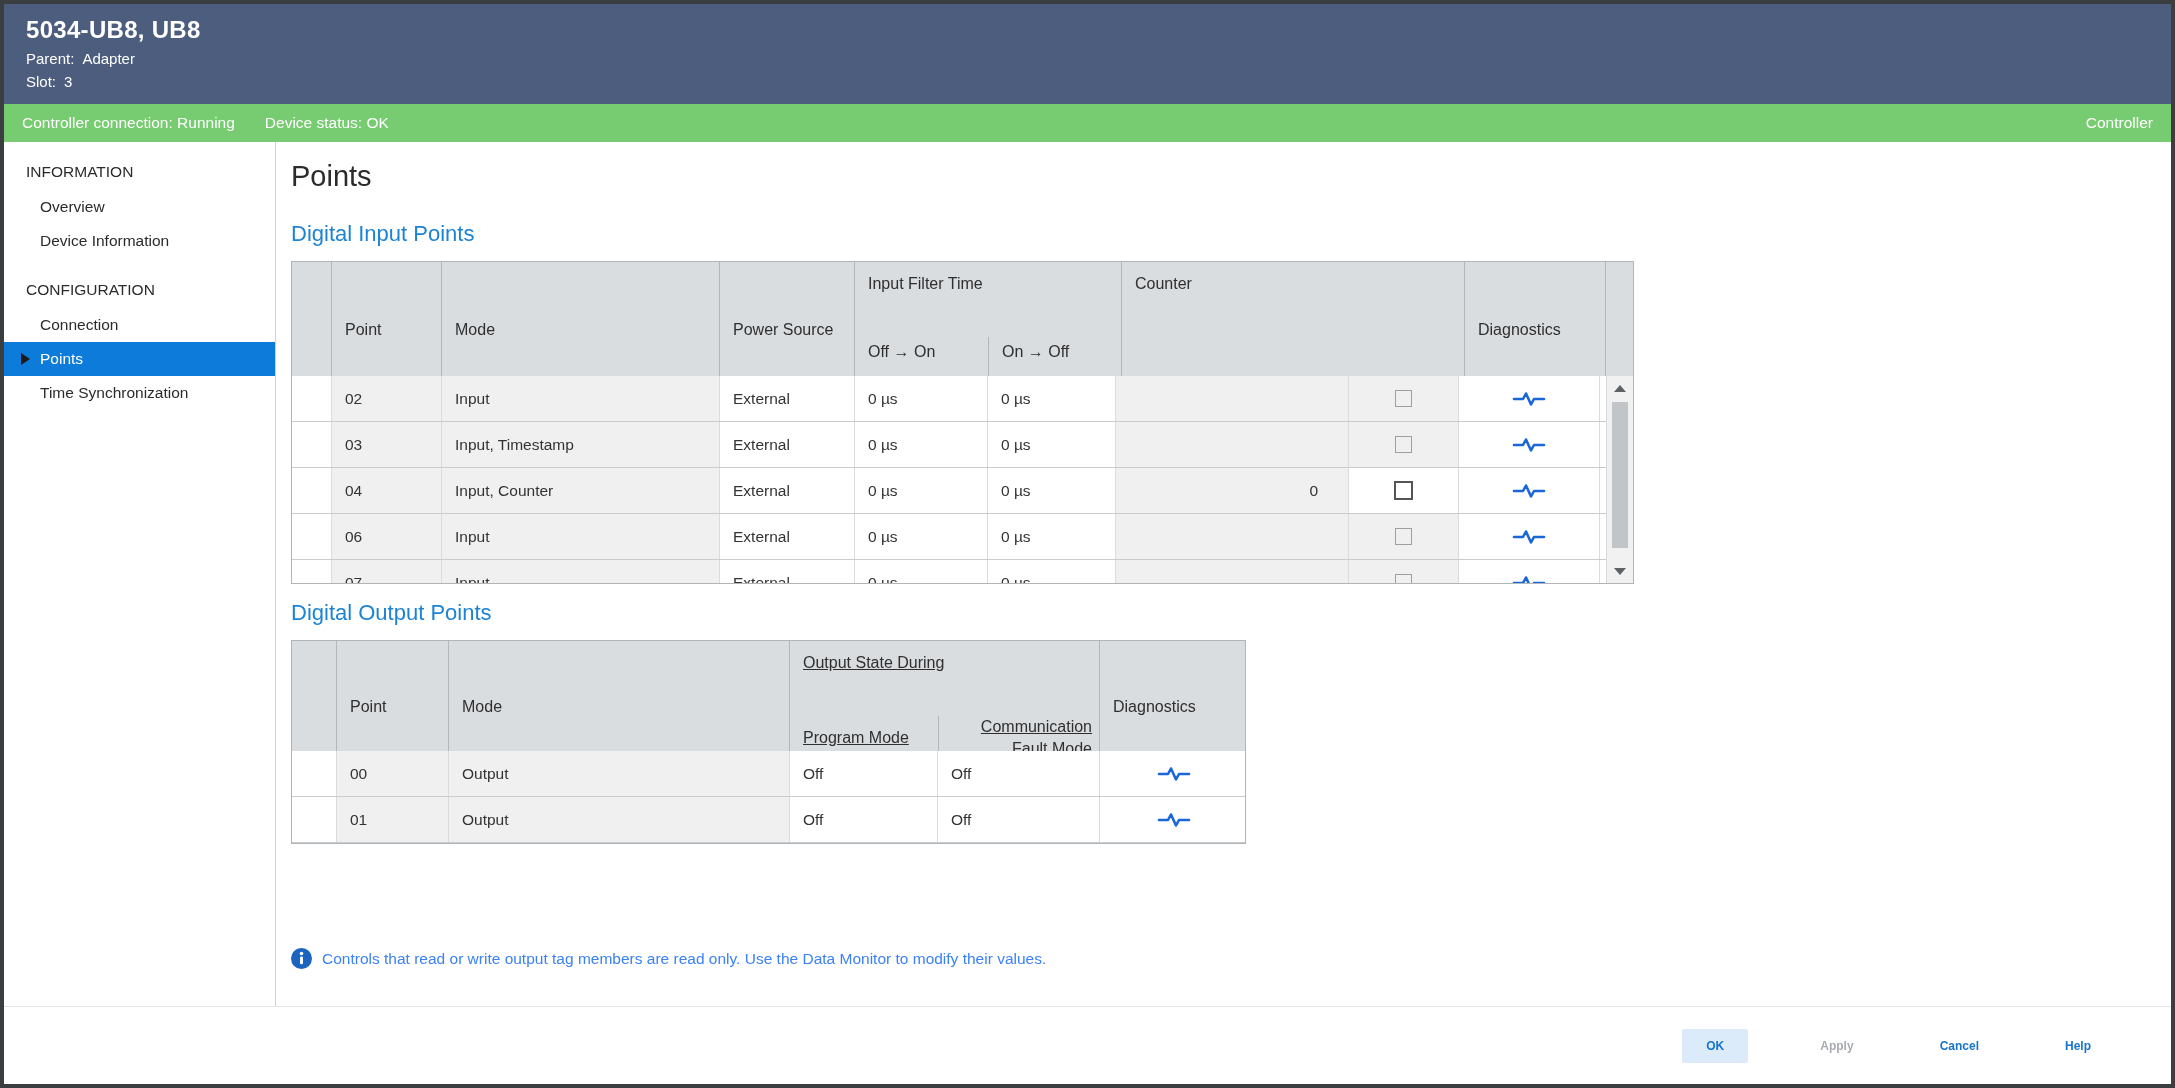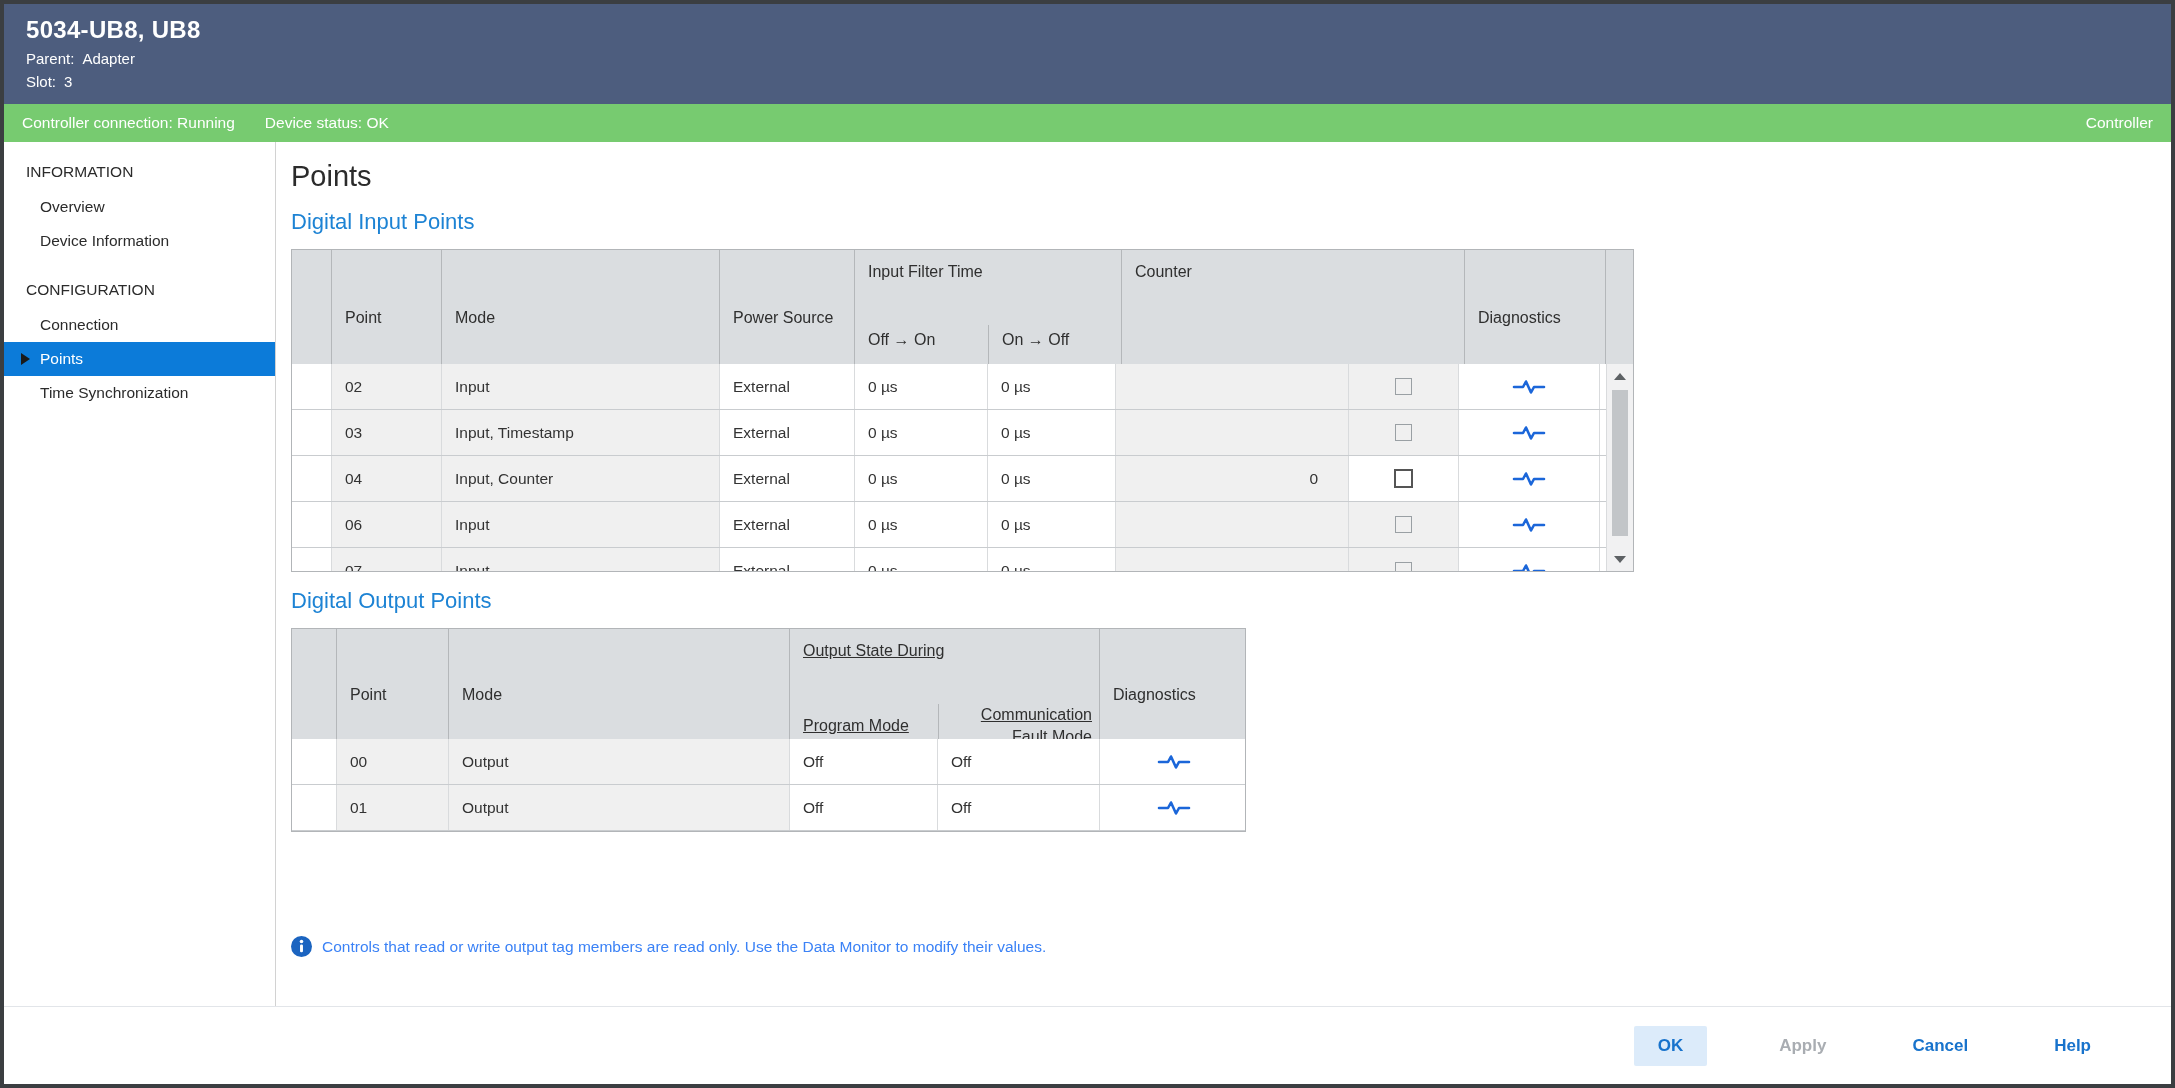--- a/index.html
+++ b/index.html
@@ -31,21 +31,21 @@
     font-size:15.5px; color:#2b2b2b; }
   .nav-section { margin-bottom:14px; }
   .nav-section-label { padding:9px 0 9px 22px; }
   .nav-item { padding:8px 0 8px 36px; position:relative; cursor:default; }
   .nav-item.selected { background:#0c7bd9; color:#fff; }
   .nav-arrow { position:absolute; left:17px; top:50%; margin-top:-6px;
     width:0; height:0; border-left:9px solid #1a1a1a; border-top:6px solid transparent; border-bottom:6px solid transparent; }
 
   .main { flex:1; padding:18px 0 0 15px; position:relative; min-width:0; }
   .page-title { font-size:29px; font-weight:400; color:#2b2b2b; }
-  .section-heading { font-size:22px; font-weight:400; color:#1d83d4; margin-top:16px; }
+  .section-heading { font-size:22px; font-weight:400; color:#1d83d4; margin-top:28px; }
 
   
   .gtable { border:1px solid #b2b5b8; margin-top:14px; overflow:hidden; background:#fff; }
   .itable { width:1343px; }
   .otable { width:955px; }
 
   .thead { display:flex; background:#dadde0; color:#2f2f2f; font-size:16px; }
   .ithead { height:114px; }
   .othead { height:110px; }
   .hcell { border-right:1px solid #b4b7ba; display:flex; align-items:center;
@@ -90,21 +90,21 @@
   .tri-up { width:0; height:0; border-left:6px solid transparent; border-right:6px solid transparent; border-bottom:7px solid #5d6164; }
   .tri-down { width:0; height:0; border-left:6px solid transparent; border-right:6px solid transparent; border-top:7px solid #5d6164; }
   .vs-thumb { position:absolute; left:5px; width:16px; top:26px; height:146px; background:#c2c5c8; }
 
   
   .note { display:flex; align-items:center; gap:10px; margin-top:104px; font-size:15.5px; color:#3b82f6; }
 
   
   .footer { height:78px; flex-shrink:0; border-top:1px solid #e2e5e9; background:#fff;
     display:flex; align-items:center; justify-content:flex-end; gap:58px; padding-right:66px; }
-  .btn { border:none; background:transparent; font-family:inherit; font-size:17px; font-weight:600;
+  .btn { border:none; background:transparent; font-family:inherit; font-size:12px; font-weight:600;
     color:#1873cc; cursor:pointer; padding:10px 14px; }
   .btn.primary { background:#dcebfa; padding:10px 24px; border-radius:2px; }
   .btn.disabled { color:#a9adb2; cursor:default; }
 </style>
 </head>
 <body>
 
 <div class="window">
 
   <div class="dev-header">

